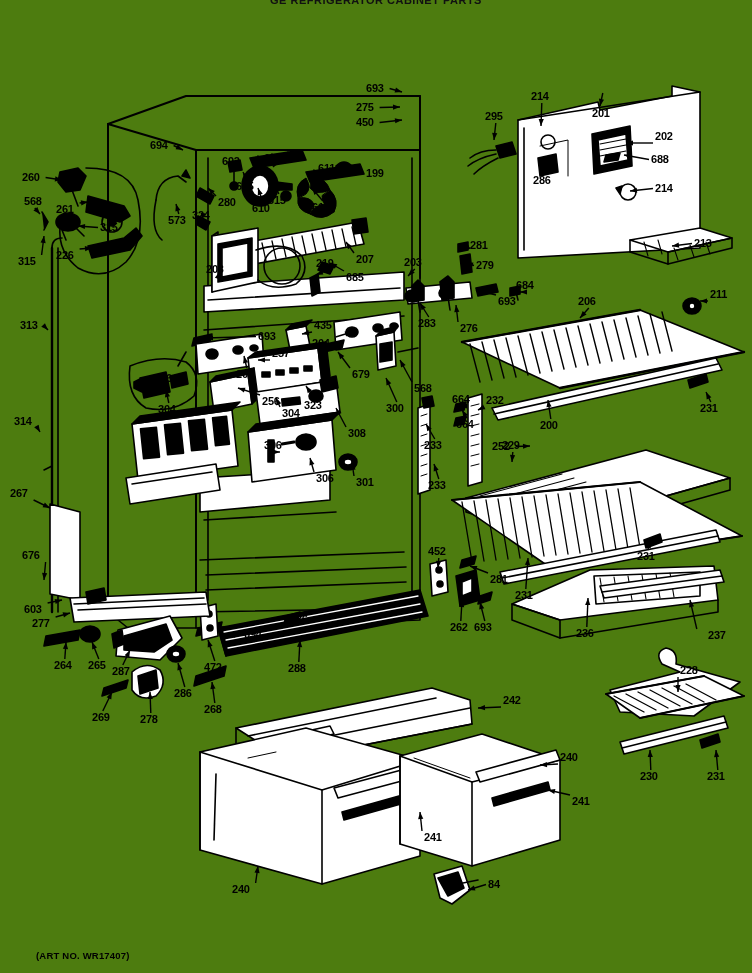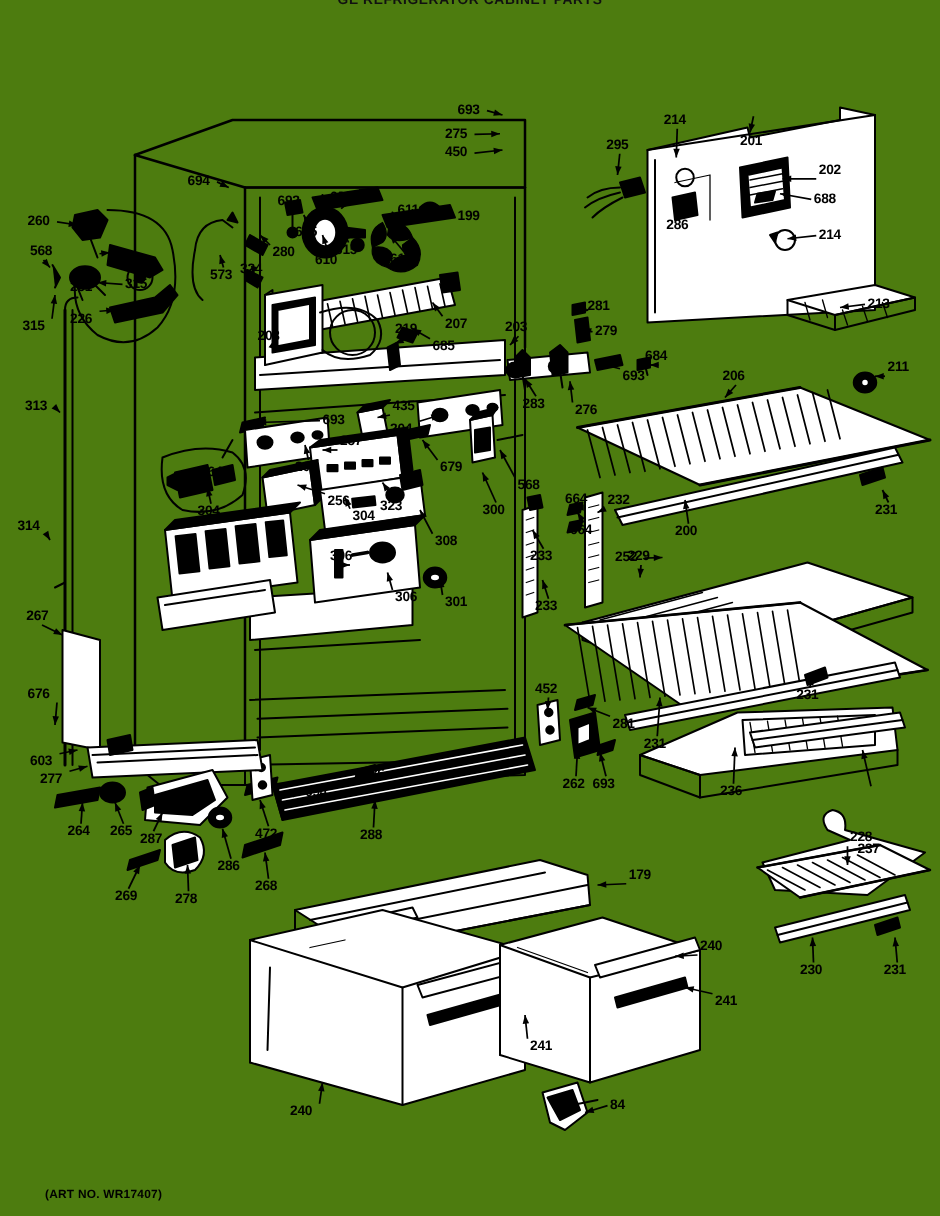--- a/index.html
+++ b/index.html
@@ -646,21 +646,21 @@
       <div class="cal" style="left: 366px; top: 83px;">693</div>
       <div class="cal" style="left: 356px; top: 102px;">275</div>
       <div class="cal" style="left: 356px; top: 117px;">450</div>
       <div class="cal" style="left: 150px; top: 140px;">694</div>
       <div class="cal" style="left: 222px; top: 156px;">692</div>
       <div class="cal" style="left: 264px; top: 153px;">611</div>
       <div class="cal" style="left: 318px; top: 163px;">611</div>
       <div class="cal" style="left: 366px; top: 168px;">199</div>
       <div class="cal" style="left: 22px; top: 172px;">260</div>
       <div class="cal" style="left: 24px; top: 196px;">568</div>
-      <div class="cal" style="left: 56px; top: 204px; margin-top: 21px;">261</div>
+      <div class="cal" style="left: 56px; top: 204px;">261</div>
       <div class="cal" style="left: 236px; top: 181px;">615</div>
       <div class="cal" style="left: 268px; top: 195px;">615</div>
       <div class="cal" style="left: 252px; top: 203px;">610</div>
       <div class="cal" style="left: 312px; top: 202px;">613</div>
       <div class="cal" style="left: 218px; top: 197px;">280</div>
       <div class="cal" style="left: 168px; top: 215px;">573</div>
       <div class="cal" style="left: 192px; top: 210px;">324</div>
       <div class="cal" style="left: 100px; top: 222px;">315</div>
       <div class="cal" style="left: 18px; top: 256px;">315</div>
       <div class="cal" style="left: 56px; top: 250px;">226</div>
@@ -707,43 +707,43 @@
       <div class="cal" style="left: 502px; top: 440px;">229</div>
       <div class="cal" style="left: 492px; top: 441px;">252</div>
       <div class="cal" style="left: 540px; top: 420px;">200</div>
       <div class="cal" style="left: 700px; top: 403px;">231</div>
       <div class="cal" style="left: 264px; top: 440px;">306</div>
       <div class="cal" style="left: 316px; top: 473px;">306</div>
       <div class="cal" style="left: 356px; top: 477px; text-align: right;">301</div>
       <div class="cal" style="left: 515px; top: 590px;">231</div>
       <div class="cal" style="left: 637px; top: 551px;">231</div>
       <div class="cal" style="left: 576px; top: 628px;">236</div>
-      <div class="cal" style="left: 686px; top: 630px; margin-top: 44px;">237</div>
+      <div class="cal" style="left: 708px; top: 630px;">237</div>
       <div class="cal" style="left: 428px; top: 546px; text-align: center;">452</div>
       <div class="cal" style="left: 490px; top: 574px;">281</div>
       <div class="cal" style="left: 450px; top: 622px;">262</div>
       <div class="cal" style="left: 474px; top: 622px;">693</div>
-      <div class="cal" style="left: 10px; top: 488px; margin-left: 11px;">267</div>
+      <div class="cal" style="left: 10px; top: 488px;">267</div>
       <div class="cal" style="left: 22px; top: 550px;">676</div>
       <div class="cal" style="left: 24px; top: 604px;">603</div>
       <div class="cal" style="left: 32px; top: 618px;">277</div>
       <div class="cal" style="left: 20px; top: 320px;">313</div>
       <div class="cal" style="left: 14px; top: 416px;">314</div>
       <div class="cal" style="left: 54px; top: 660px;">264</div>
       <div class="cal" style="left: 88px; top: 660px;">265</div>
       <div class="cal" style="left: 112px; top: 666px;">287</div>
       <div class="cal" style="left: 174px; top: 688px;">286</div>
       <div class="cal" style="left: 204px; top: 662px;">472</div>
       <div class="cal" style="left: 92px; top: 712px;">269</div>
       <div class="cal" style="left: 140px; top: 714px;">278</div>
       <div class="cal" style="left: 204px; top: 704px;">268</div>
       <div class="cal" style="left: 244px; top: 629px;">694</div>
       <div class="cal" style="left: 290px; top: 614px;">286</div>
       <div class="cal" style="left: 288px; top: 663px;">288</div>
-      <div class="cal" style="left: 503px; top: 695px;">179</div>
+      <div class="cal" style="left: 503px; top: 695px;">242</div>
       <div class="cal" style="left: 560px; top: 752px;">240</div>
       <div class="cal" style="left: 572px; top: 796px;">241</div>
       <div class="cal" style="left: 424px; top: 832px;">241</div>
       <div class="cal" style="left: 232px; top: 884px;">240</div>
       <div class="cal" style="left: 488px; top: 879px;">84</div>
       <div class="cal" style="left: 680px; top: 665px;">228</div>
       <div class="cal" style="left: 640px; top: 771px;">230</div>
       <div class="cal" style="left: 707px; top: 771px;">231</div>
     </div>
 

